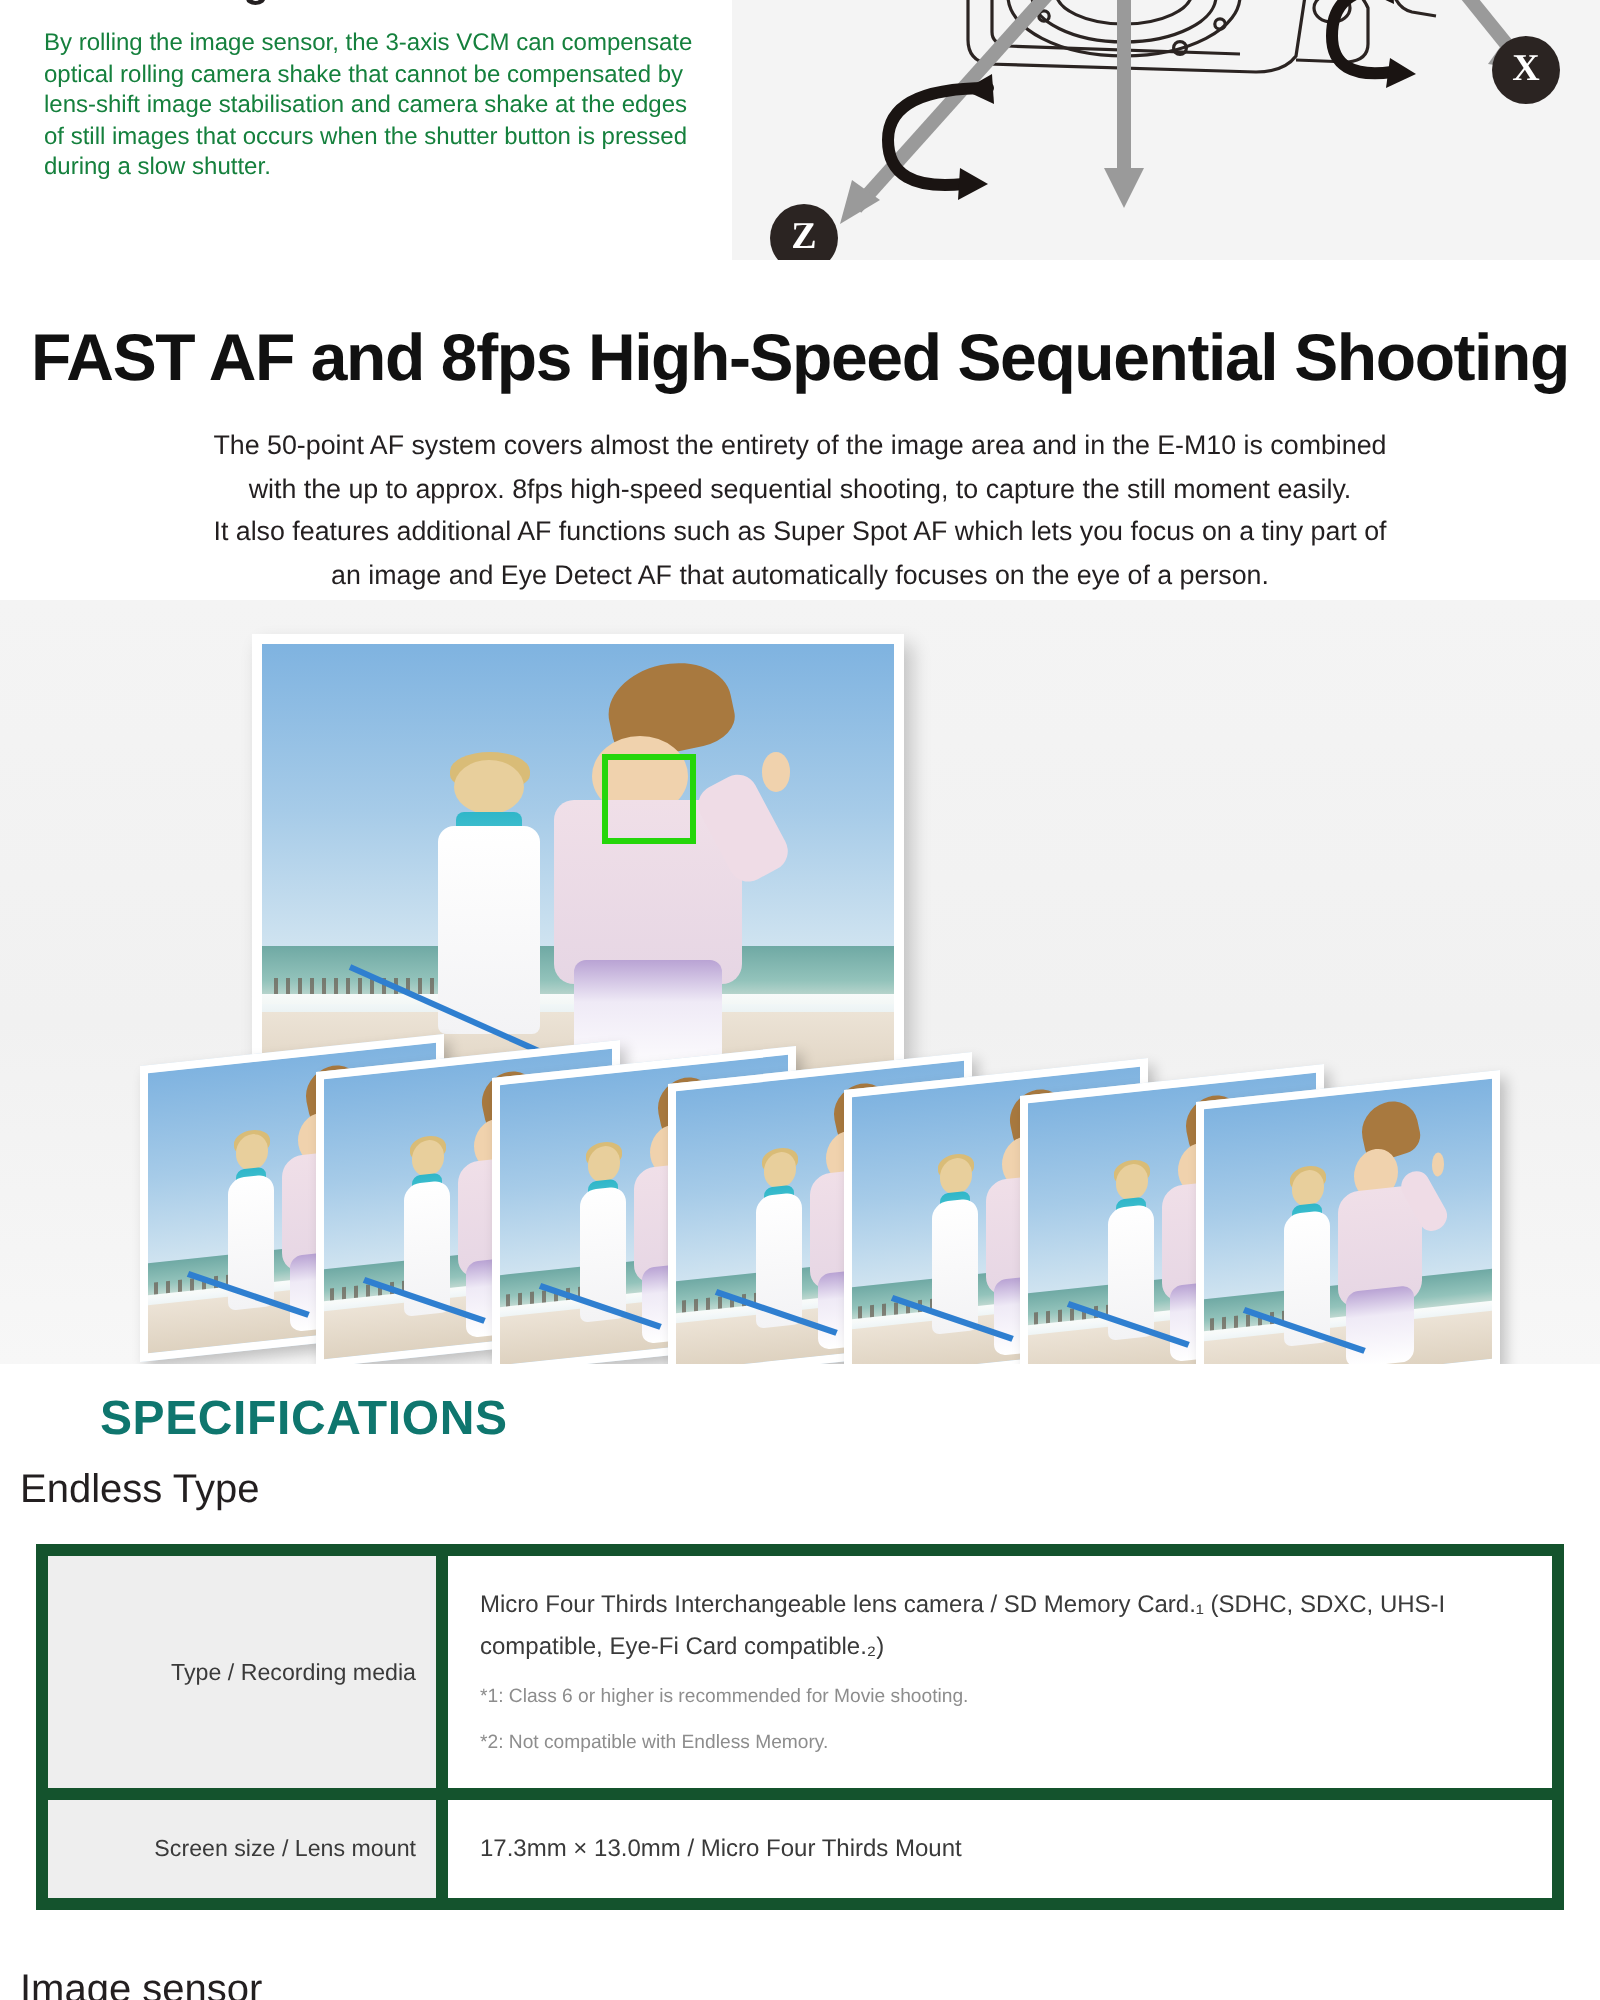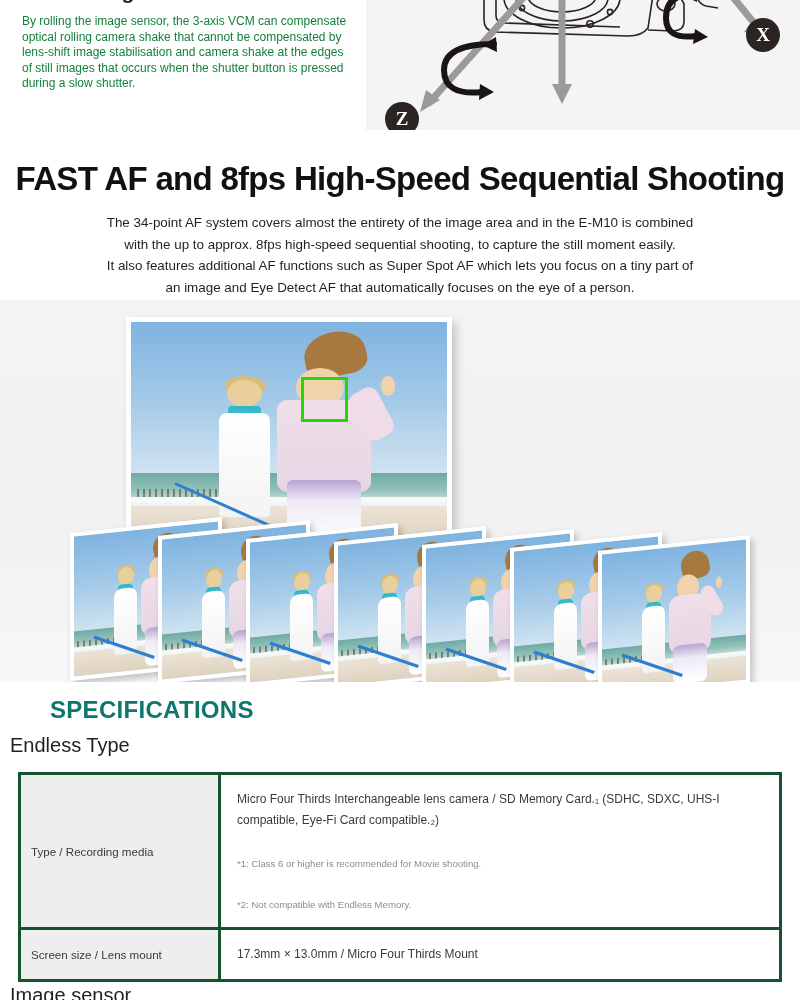--- a/index.html
+++ b/index.html
@@ -138,35 +138,35 @@
     font-size:20px; font-weight:normal; color:#231f20;
   }
 
   .spec-table {
     position:absolute; left:18px; top:772px; width:764px;
     border-collapse:collapse;
     border:1px solid #d5d5d5;
     background:#ffffff;
   }
   .spec-table td {
-    border:3px solid #14532d;
+    border:6px solid #14532d;
     vertical-align:middle;
   }
   .spec-table td.label {
-    width:200px; background:#eeeeee; text-align:left;
+    width:200px; background:#eeeeee; text-align:right;
     font-size:11.6px; color:#3a3a3a; line-height:15px; padding:8px 10px;margin-top:19px;
   }
   .spec-table td.value {
     background:#ffffff; padding:14px 16px;
     font-size:12px; color:#3a3a3a; line-height:21px;
   }
   .spec-table td.value .maintext { display:block; }
   .note {
     display:block; font-size:9.6px; color:#8d8d8d;
-    line-height:17px; margin-top:24px;
+    line-height:17px; margin-top:6px;
   }
   .note:first-of-type { margin-top:13px; }
 
   .next-group {
     position:absolute; left:10px; top:984px;
     font-size:20px; color:#231f20;
   }
 </style>
 </head>
 <body>
@@ -214,21 +214,21 @@
     </svg>
 
     <div class="axis-badge badge-x">X</div>
     <div class="axis-badge badge-z">Z</div>
   </div>
 </div>
 
 <div class="af-heading">FAST AF and 8fps High-Speed Sequential Shooting</div>
 
 <div class="af-sub">
-  <div>The 34-point AF system covers almost the entirety of the image area and in the E-M10 is combined</div>
+  <div>The 50-point AF system covers almost the entirety of the image area and in the E-M10 is combined</div>
   <div>with the up to approx. 8fps high-speed sequential shooting, to capture the still moment easily.</div>
   <div>It also features additional AF functions such as Super Spot AF which lets you focus on a tiny part of</div>
   <div>an image and Eye Detect AF that automatically focuses on the eye of a person.</div>
 </div>
 
 <div class="af-band">
 
   <div class="seq-card" style="left:70px; top:225px; width:152px; height:148px; z-index:1;">
     <div class="scene">
       <div class="sky"></div>

